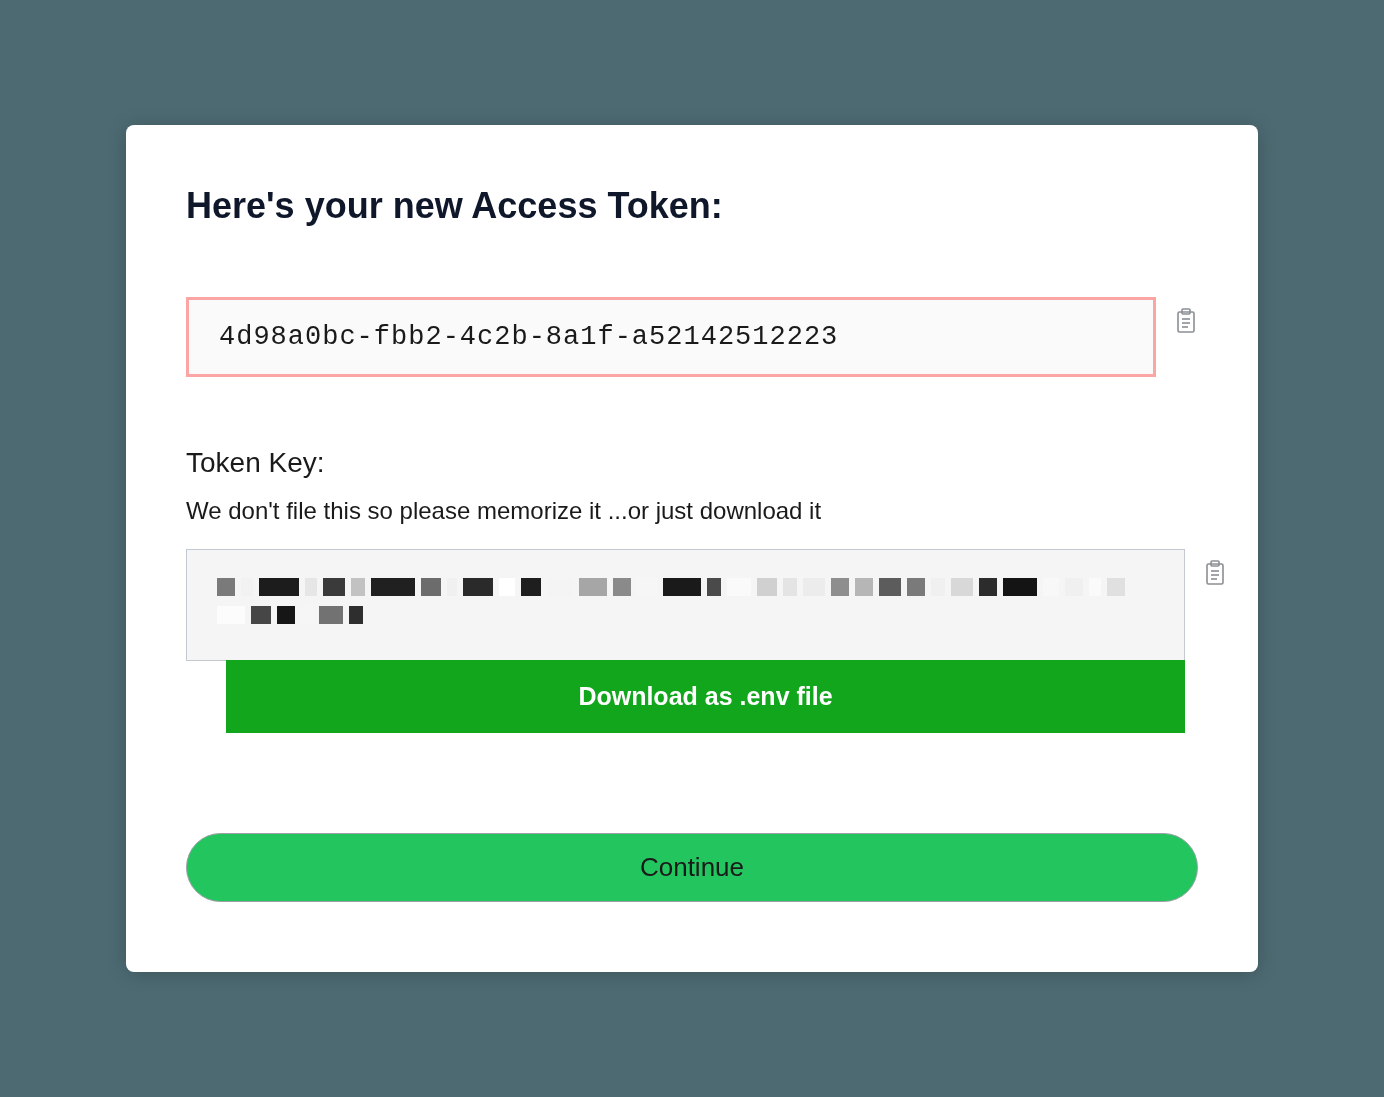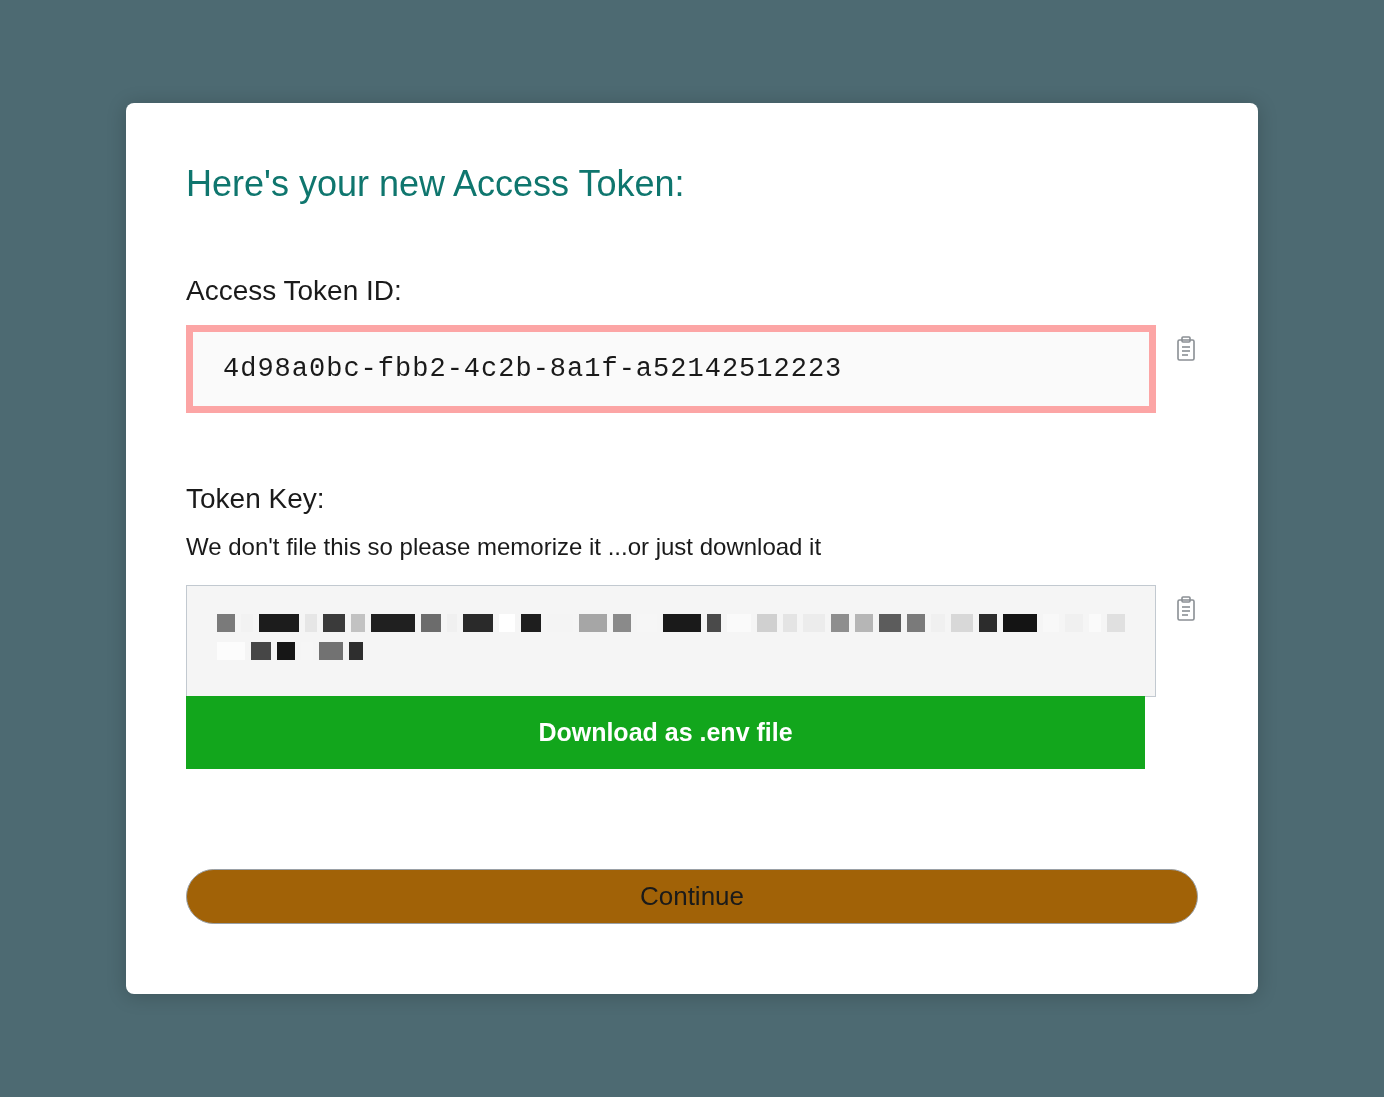--- a/index.html
+++ b/index.html
@@ -14,41 +14,41 @@
   }
   .card {
     background: #fff;
     width: 1132px;
     border-radius: 8px;
     padding: 60px 60px 70px 60px;
     box-shadow: 0 2px 20px rgba(0,0,0,0.2);
   }
   .heading {
     font-size: 36px;
-    font-weight: 400;
-    color: #0f766e;
+    font-weight: 700;
+    color: #0f172a;
     margin-bottom: 70px;
   }
   .field-label {
     font-size: 28px;
     font-weight: 400;
     color: #1a1a1a;
     margin-bottom: 18px;
   }
   .field-row {
     display: flex;
     align-items: flex-start;
     gap: 18px;
     margin-bottom: 70px;
   }
   .field-row.tight { margin-bottom: 0; }
   .token-box {
     flex: 1;
     background: #fafafa;
-    border: 7px solid #fca5a5;
+    border: 3px solid #fca5a5;
     padding: 22px 30px;
     font-family: "SFMono-Regular", Consolas, "Liberation Mono", Menlo, monospace;
     font-size: 27px;
     letter-spacing: 1px;
     color: #1a1a1a;
   }
   .copy-icon {
     width: 24px;
     height: 28px;
     margin-top: 10px;
@@ -81,42 +81,42 @@
     width: 959px;
     background: #12a61c;
     color: #fff;
     font-size: 25px;
     font-weight: 600;
     text-align: center;
     padding: 22px 0;
     border: none;
     cursor: pointer;
     margin-top: -1px;
+    margin-left: 40px;
   }
   .continue-btn {
     width: 100%;
-    background: #a16207;
+    background: #22c55e;
     border: 1.5px solid #9aa0a6;
     border-radius: 40px;
-    padding: 11px 0;
+    padding: 18px 0;
     font-size: 26px;
     color: #1a1a1a;
     cursor: pointer;
     margin-top: 40px;
   }
 </style>
 </head>
 <body>
 
 <div class="card">
 
   <h1 class="heading">Here's your new Access Token:</h1>
 
   
-  <div class="field-label">Access Token ID:</div>
   <div class="field-row">
     <div class="token-box">4d98a0bc-fbb2-4c2b-8a1f-a52142512223</div>
     <div class="copy-icon">
       <svg width="24" height="28" viewBox="0 0 24 28" fill="none" stroke="currentColor" stroke-width="1.6">
         <rect x="4" y="5" width="16" height="20" rx="1.5"></rect>
         <rect x="8" y="2" width="8" height="5" rx="1"></rect>
         <line x1="8" y1="12" x2="16" y2="12"></line>
         <line x1="8" y1="16" x2="16" y2="16"></line>
         <line x1="8" y1="20" x2="14" y2="20"></line>
       </svg>

